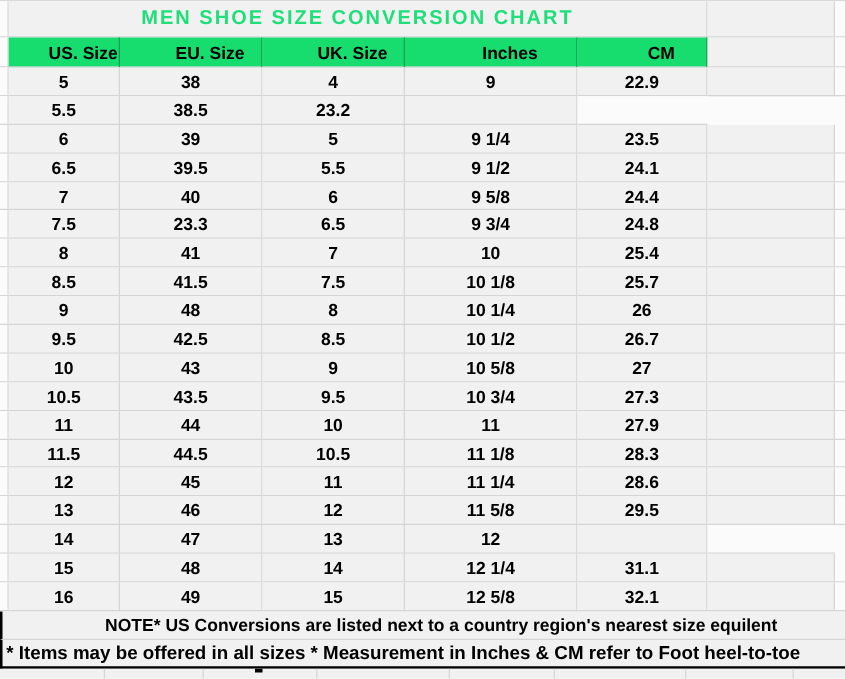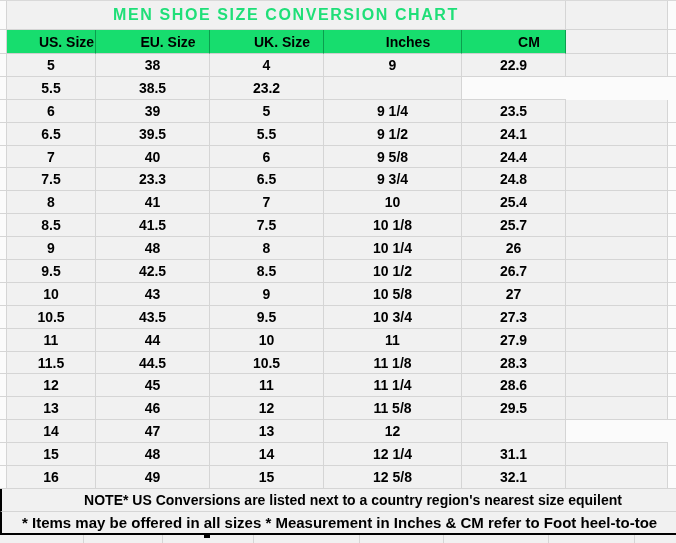--- a/index.html
+++ b/index.html
@@ -47,21 +47,21 @@
   .note-row{
     height:23px;
     background:#f1f1f1;
     border-left:2px solid #000;
     border-bottom:1px solid #d5d5d5;
     display:flex;align-items:center;
     box-sizing:border-box;
     overflow:hidden;
   }
   .note-row.first{justify-content:center;padding-left:28px;font-size:14px;white-space:nowrap;}
-  .note-row.second{justify-content:flex-start;padding-left:20px;font-size:15px;white-space:nowrap;border-bottom:2px solid #000;}
+  .note-row.second{justify-content:flex-start;padding-left:3px;font-size:15px;white-space:nowrap;border-bottom:2px solid #000;}
   .partial-row{position:relative;height:9px;background:#f1f1f1;}
   .vline{position:absolute;top:0;bottom:0;width:1px;background:#d5d5d5;}
   .tick{position:absolute;top:0;left:204px;width:6px;height:3px;background:#000;}
 </style>
 </head>
 <body>
 
 <div class="sheet">
 
   <div class="title-grid title-row">

